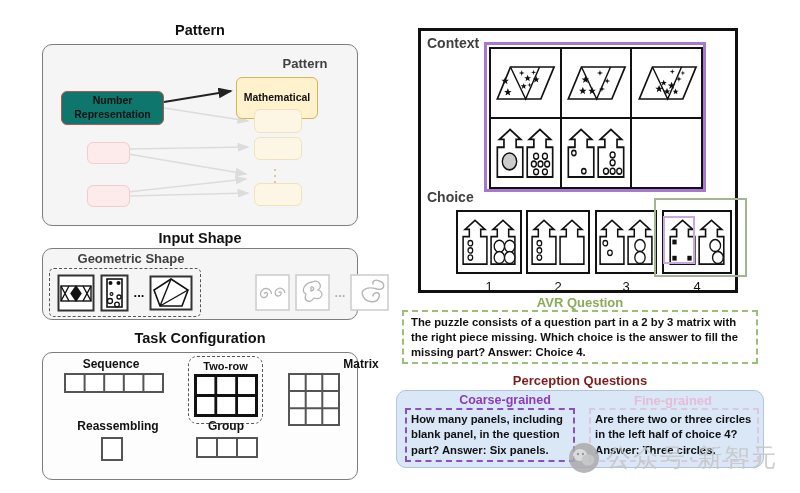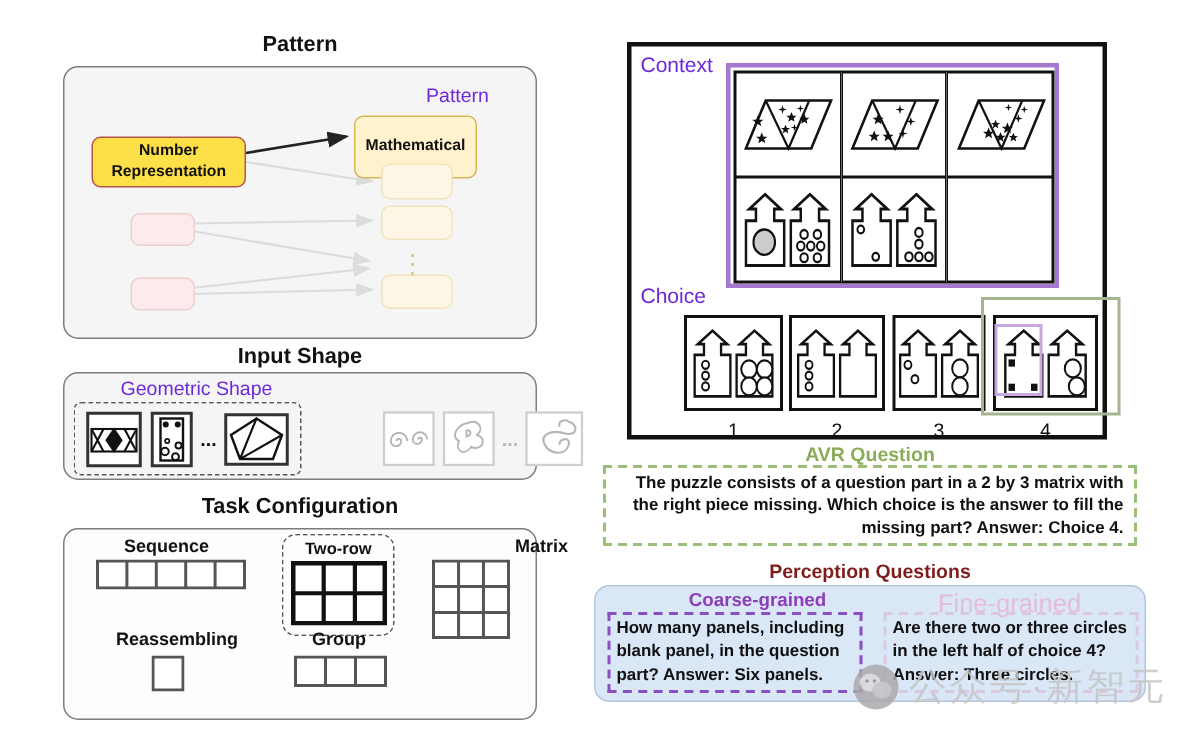--- a/index.html
+++ b/index.html
@@ -1,30 +1,30 @@
 <!DOCTYPE html>
 <html><head>
 <meta charset="utf-8">
 <style>
   html,body{margin:0;padding:0;background:#fff;}
   .stage{position:relative;width:800px;height:493px;background:#fff;overflow:hidden;
          font-family:"Liberation Sans",sans-serif;color:#111;}
   .abs{position:absolute;}
   .ttl{font-weight:bold;font-size:14.5px;text-align:center;color:#111;}
-  .hdg{font-weight:normal;font-size:13px;text-align:center;color:#6d28d9;}
+  .hdg{font-weight:bold;font-size:13px;text-align:center;color:#404040;}
   .sml{font-weight:bold;font-size:12px;text-align:center;color:#111;}
 
   
   .panel{border:1.5px solid #7d7d7d;border-radius:10px;background:#f5f5f5;box-sizing:border-box;}
   .panel.white{background:#fdfdfd;}
 
   
   .node{box-sizing:border-box;border-radius:6px;display:flex;flex-direction:column;
         align-items:center;justify-content:center;font-weight:bold;font-size:10.5px;line-height:1.3;}
-  .nr{background:#fde047;border:1.5px solid #b85450;}
+  .nr{background:#0f766e;border:1.5px solid #b85450;}
   .math{background:#fff2cc;border:1.5px solid #d6b656;}
   .ghost-p{background:#fcebea;border:1.5px solid #eccfce;border-radius:6px;}
   .ghost-y{background:#fdf6e4;border:1.5px solid #f0e2bb;border-radius:6px;}
   .vdots{color:#dfc68b;font-weight:bold;font-size:13px;line-height:6px;text-align:center;}
 
   .dashbox{border:1.6px dashed #555;border-radius:5px;box-sizing:border-box;}
   .minirow{display:flex;align-items:center;gap:5px;}
   .dots3{font-weight:bold;font-size:13px;}
   .dots3.faded{color:#b5b5b5;}
 
@@ -44,21 +44,21 @@
   .green-hl{border:2.5px solid #a4b691;box-sizing:border-box;}
   .purple-hl{border:2px solid #c9a8e2;box-sizing:border-box;}
 
   
   .avr-lbl{font-weight:bold;font-size:13px;text-align:center;color:#8aab58;}
   .avr-box{border:2px dashed #9cbf77;box-sizing:border-box;padding:3px 7px;
            font-weight:bold;font-size:11.3px;line-height:1.32;color:#111;background:#fff;}
   .perc-lbl{font-weight:bold;font-size:13px;text-align:center;color:#7f1d1d;}
   .bluebox{background:#d9e7f7;border:1.5px solid #b3c4de;border-radius:10px;box-sizing:border-box;}
   .coarse-lbl{font-weight:bold;font-size:12.5px;text-align:center;color:#8e3db8;}
-  .fine-lbl{font-weight:normal;font-size:17px;text-align:center;color:#e5bcd9;}
+  .fine-lbl{font-weight:bold;font-size:13px;text-align:center;color:#e5bcd9;}
   .qbox{box-sizing:border-box;padding:2px 4px;font-weight:bold;font-size:11.3px;line-height:1.35;color:#111;}
   .qbox.coarse{border:2px dashed #8a4fc0;}
   .qbox.fine{border:2px dashed #d9c8e0;}
 
   .watermark{display:flex;align-items:center;gap:6px;opacity:.85;}
   .wm-text{font-size:25px;color:#c6c6c6;letter-spacing:2px;white-space:nowrap;}
 
   svg{display:block;}
 </style>
 </head>
@@ -320,21 +320,21 @@
     <div class="abs choice-num" style="left:35px;top:248px;width:66px;">1</div>
     <div class="abs choice-num" style="left:105px;top:248px;width:64px;">2</div>
     <div class="abs choice-num" style="left:174px;top:248px;width:62px;">3</div>
     <div class="abs choice-num" style="left:241px;top:248px;width:70px;">4</div>
   </div>
 
   <div class="abs green-hl" style="left:654px;top:198px;width:93px;height:79px;z-index:5;"></div>
   <div class="abs purple-hl" style="left:663px;top:216px;width:32px;height:48px;z-index:6;"></div>
 
   <div class="abs avr-lbl" style="left:402px;top:295px;width:356px;">AVR Question</div>
-  <div class="abs avr-box" style="left:402px;top:310px;width:356px;height:54px;text-align:right;">The puzzle consists of a question part in a 2 by 3 matrix with the right piece missing. Which choice is the answer to fill the missing part? Answer: Choice 4.</div>
+  <div class="abs avr-box" style="left:402px;top:310px;width:356px;height:54px;">The puzzle consists of a question part in a 2 by 3 matrix with the right piece missing. Which choice is the answer to fill the missing part? Answer: Choice 4.</div>
 
   <div class="abs perc-lbl" style="left:396px;top:373px;width:368px;">Perception Questions</div>
 
   <div class="abs bluebox" style="left:396px;top:390px;width:368px;height:78px;">
     <div class="abs coarse-lbl" style="left:28px;top:2px;width:160px;">Coarse-grained</div>
     <div class="abs qbox coarse" style="left:8px;top:17px;width:170px;height:54px;">How many panels, including blank panel, in the question part? Answer: Six panels.</div>
     <div class="abs fine-lbl" style="left:194px;top:2px;width:164px;">Fine-grained</div>
     <div class="abs qbox fine" style="left:192px;top:17px;width:170px;height:54px;">Are there two or three circles in the left half of choice 4? Answer: Three circles.</div>
   </div>
 

